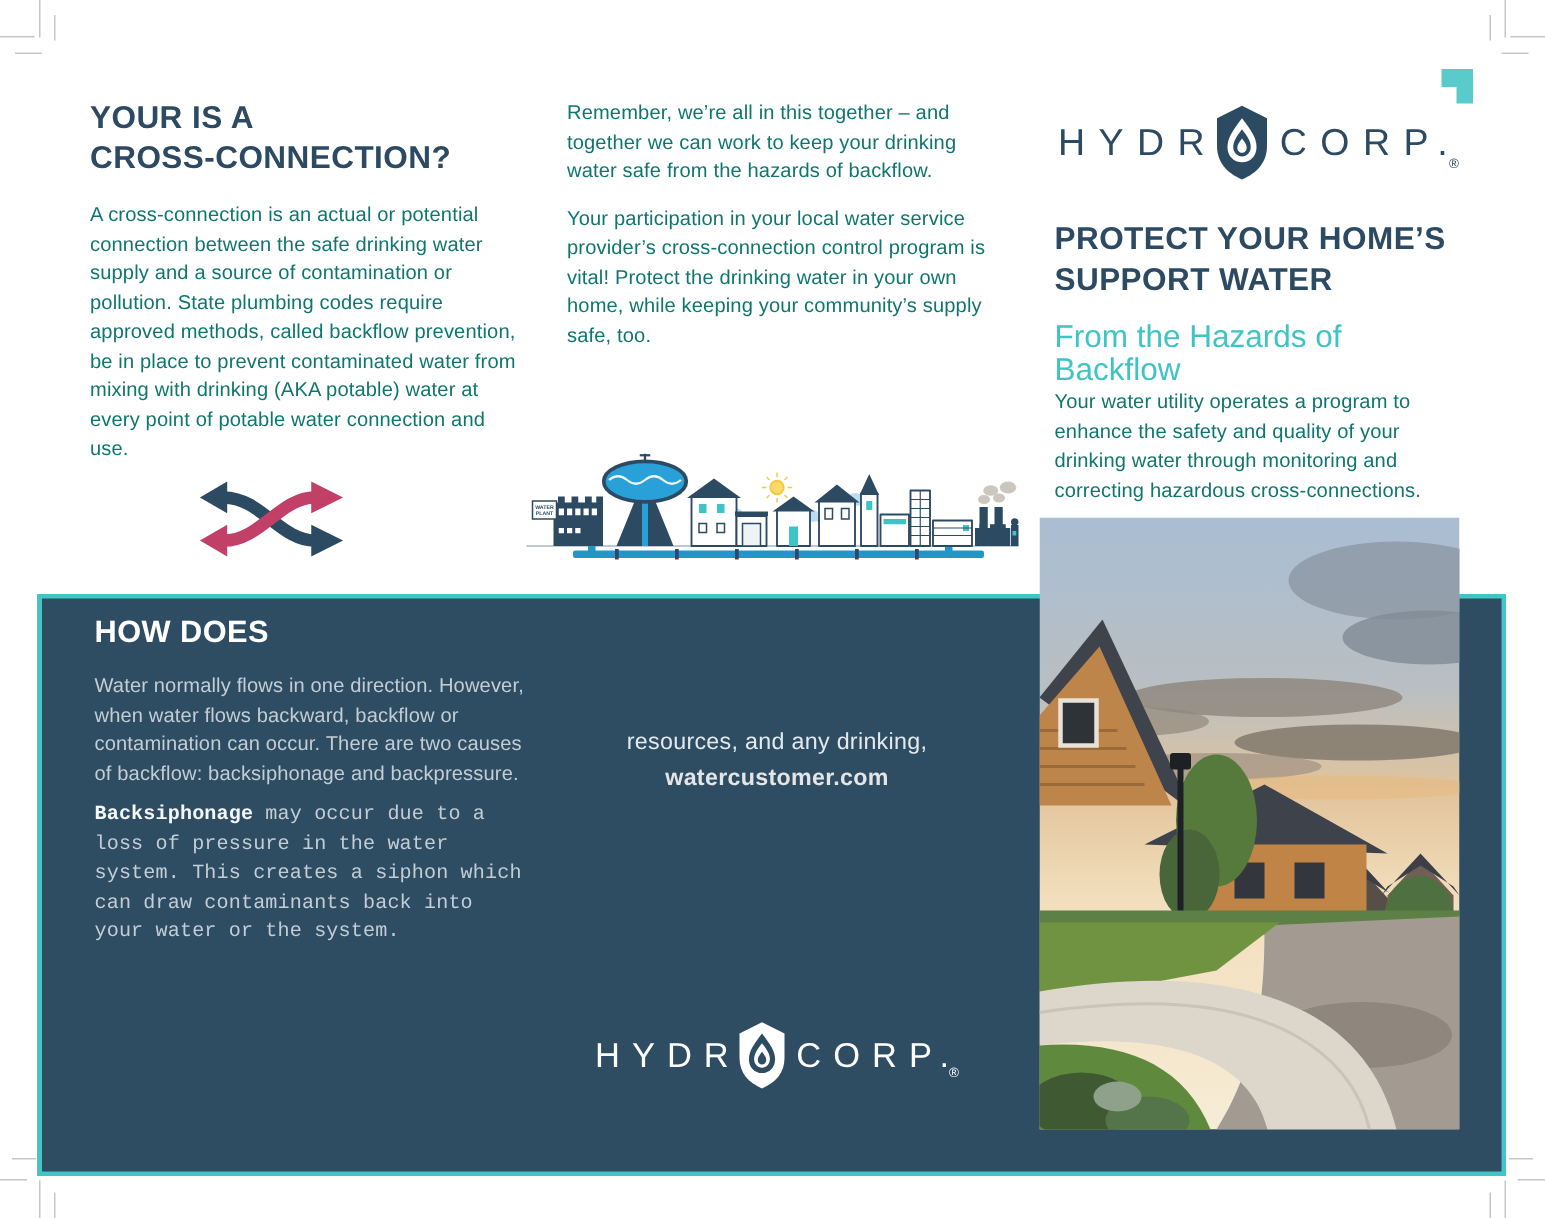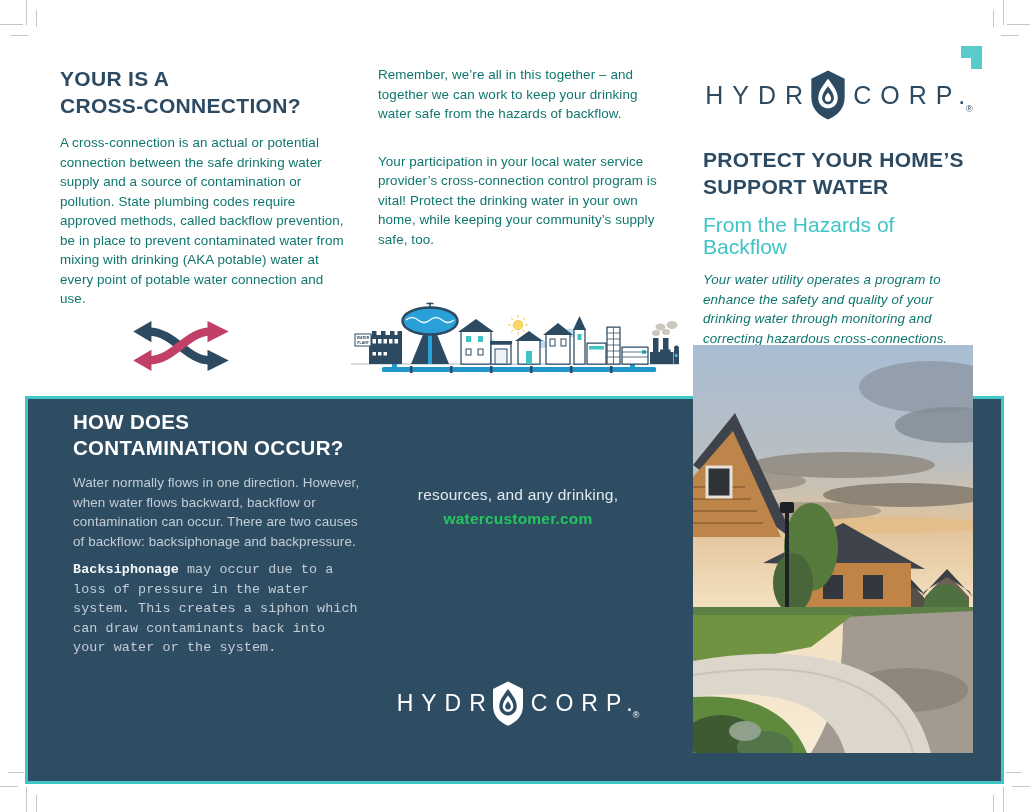--- a/index.html
+++ b/index.html
@@ -10,50 +10,50 @@
 
   
   .col{position:absolute;}
   #col1{left:60px;top:65px;width:284px;}
   #col2{left:378px;top:65px;width:290px;}
   #col3{left:703px;top:70px;width:272px;}
   .h-top{margin:0 0 14px 0;font-size:21px;line-height:27px;font-weight:700;
          color:#2d4a63;letter-spacing:.3px;}
   .h-top .line{display:block;}
   .body-text{margin:0;font-size:13.4px;line-height:19.5px;color:#0f766e;letter-spacing:.1px;}
-  .body-text + .body-text{margin-top:28px;}
+  .body-text + .body-text{margin-top:12px;}
 
   
   .logo{display:flex;align-items:center;justify-content:center;}
   .logo-word{font-size:25px;letter-spacing:9px;color:#2d4a63;font-weight:400;line-height:1;}
   .logo-shield{display:inline-flex;margin:0 4px 0 -5px;}
   .logo-reg{font-size:9px;color:#2d4a63;align-self:flex-end;margin:0 0 6px -8px;}
   .logo.light .logo-word{color:#ffffff;font-size:23px;letter-spacing:8px;}
   .logo.light .logo-reg{color:#ffffff;}
 
   #col3 .headline{margin-top:26px;}
   .subhead{margin:6px 0 0 0;font-size:21px;line-height:22px;color:#3fc4c6;font-weight:400;}
-  #col3 .body-text{margin-top:12px;font-style:italic;}
+  #col3 .body-text{margin-top:0;}
 
   
   #shuffle{position:absolute;left:131px;top:313px;width:100px;height:66px;}
   #city{position:absolute;left:350px;top:300px;width:330px;height:78px;}
 
   
   #panel{position:absolute;left:25px;top:396px;width:979px;height:388px;box-sizing:border-box;
          background:#2e4d63;border:3px solid #41c5c6;}
-  .panel-col1{position:absolute;left:45px;top:10px;width:292px;}
+  .panel-col1{position:absolute;left:35px;top:10px;width:292px;}
   .panel-h{margin:0 0 12px 0;font-size:20.5px;line-height:26px;font-weight:700;color:#ffffff;letter-spacing:.3px;}
   .panel-h .line{display:block;}
   .panel-p{margin:0;font-size:13.4px;line-height:19.5px;color:#c3cdd6;letter-spacing:.1px;}
   .panel-p + .panel-p{margin-top:9px;font-family:Liberation Mono, monospace;}
   .panel-p b{color:#f4f7f9;}
   .panel-cta{position:absolute;left:322px;top:84px;width:336px;text-align:center;
              font-size:15.5px;line-height:23.5px;color:#e3eaef;letter-spacing:.2px;}
-  .panel-cta .site{font-weight:700;color:#22c55e;}
+  .panel-cta .site{font-weight:700;color:#e5e5e5;}
   .panel-logo{position:absolute;left:322px;top:282px;width:336px;}
 
   
   #photo{position:absolute;left:693px;top:345px;width:280px;height:408px;}
   #photo svg{display:block;}
 </style>
 </head>
 <body>
 
 <div class="page">
@@ -244,21 +244,20 @@
       <span class="line">SUPPORT WATER</span>
     </h2>
     <p class="subhead">From the Hazards of Backflow</p>
     <p class="body-text">Your water utility operates a program to enhance the safety and quality of your drinking water through monitoring and correcting hazardous cross-connections.</p>
   </section>
 
   <div id="panel">
     <div class="panel-col1">
       <h2 class="panel-h">
         <span class="line">HOW DOES</span>
-        <span class="line">CONTAMINATION OCCUR?</span>
       </h2>
       <p class="panel-p">Water normally flows in one direction. However, when water flows backward, backflow or contamination can occur. There are two causes of backflow: backsiphonage and backpressure.</p>
       <p class="panel-p"><b>Backsiphonage</b><span> may occur due to a loss of pressure in the water system. This creates a siphon which can draw contaminants back into your water or the system.</span></p>
     </div>
 
     <div class="panel-cta">
       <span class="line" style="display:block">resources, and any drinking,</span>
       <span class="site" style="display:block">watercustomer.com</span>
     </div>
 

